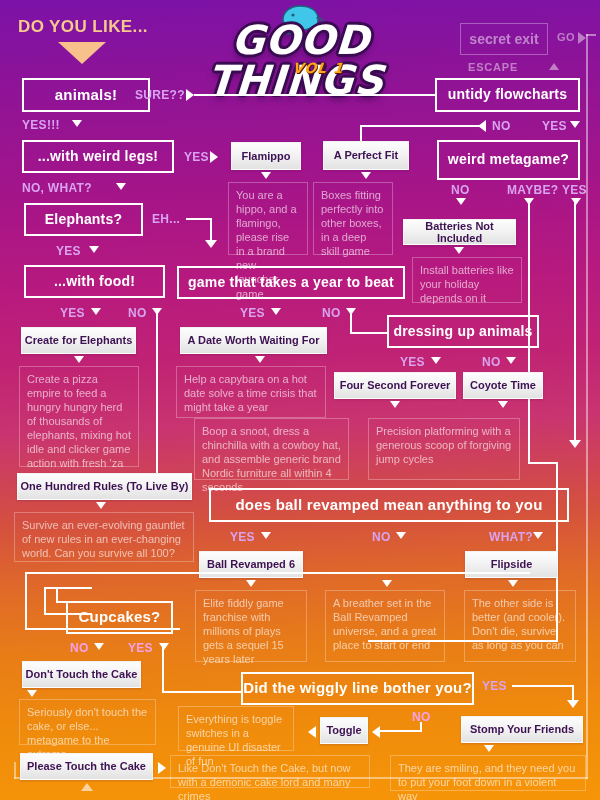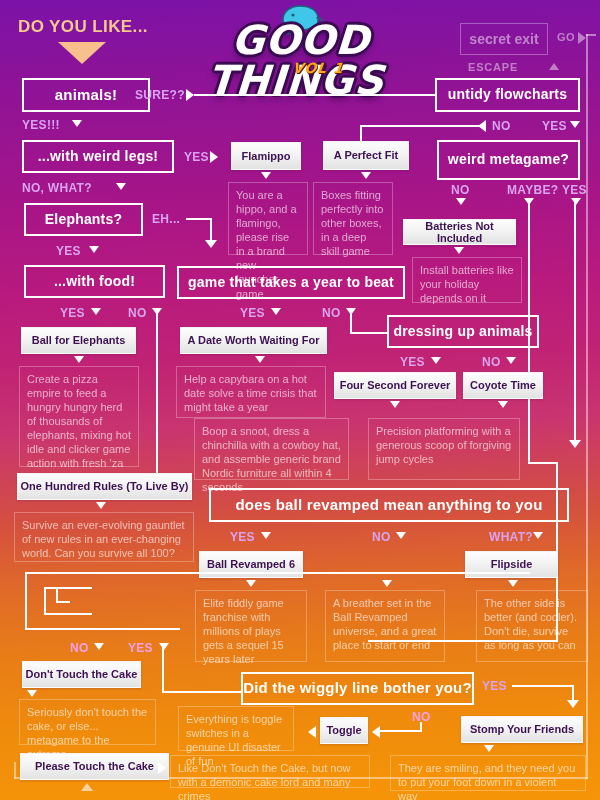--- a/index.html
+++ b/index.html
@@ -240,21 +240,21 @@
 
   <div class="lbl" style="left:240px;top:306px">YES</div>
   <div class="adown sm" style="left:271px;top:308px"></div>
   <div class="lbl" style="left:322px;top:306px">NO</div>
   <div class="adown sm" style="left:346px;top:308px"></div>
   <div class="ln lnv" style="left:350px;top:312px;height:22px"></div>
   <div class="ln lnh" style="left:350px;top:332px;width:38px"></div>
 
   <div class="qbox" style="left:387px;top:315px;width:152px;height:33px;font-size:14px">dressing up animals</div>
 
-  <div class="gbox" style="left:21px;top:327px;width:115px;height:27px;font-size:11px">Ball for Elephants</div>
+  <div class="gbox" style="left:21px;top:327px;width:115px;height:27px;font-size:11px">Create for Elephants</div>
   <div class="adown sm" style="left:74px;top:356px"></div>
   <div class="desc" style="left:19px;top:366px;width:120px;height:101px">Create a pizza empire to feed a hungry hungry herd of thousands of elephants, mixing hot idle and clicker game action with fresh 'za</div>
 
   <div class="gbox" style="left:180px;top:327px;width:147px;height:27px;font-size:11px">A Date Worth Waiting For</div>
   <div class="adown sm" style="left:255px;top:356px"></div>
   <div class="desc" style="left:176px;top:366px;width:150px;height:52px">Help a capybara on a hot date solve a time crisis that might take a year</div>
 
   <div class="lbl" style="left:400px;top:355px">YES</div>
   <div class="adown sm" style="left:431px;top:357px"></div>
   <div class="lbl" style="left:482px;top:355px">NO</div>
@@ -283,29 +283,30 @@
 
   <div class="gbox" style="left:199px;top:551px;width:104px;height:27px;font-size:11px">Ball Revamped 6</div>
   <div class="adown sm" style="left:246px;top:580px"></div>
   <div class="desc" style="left:195px;top:590px;width:112px;height:72px">Elite fiddly game franchise with millions of plays gets a sequel 15 years later</div>
 
   <div class="adown sm" style="left:382px;top:580px"></div>
   <div class="desc" style="left:325px;top:590px;width:120px;height:72px">A breather set in the Ball Revamped universe, and a great place to start or end</div>
 
   <div class="gbox" style="left:465px;top:551px;width:93px;height:27px;font-size:11px">Flipside</div>
   <div class="adown sm" style="left:508px;top:580px"></div>
-  <div class="desc" style="left:476px;top:590px;width:112px;height:72px">The other side is better (and cooler). Don't die, survive as long as you can</div>
+  <div class="desc" style="left:464px;top:590px;width:112px;height:72px">The other side is better (and cooler). Don't die, survive as long as you can</div>
 
   <div class="lnw" style="left:25px;top:572px;width:155px;height:58px;border-right:none"></div>
   <div class="lnw" style="left:44px;top:587px;width:48px;height:28px;border-right:none;border-bottom:none"></div>
   <div class="ln lnv" style="left:56px;top:587px;height:16px"></div>
   <div class="ln lnh" style="left:56px;top:601px;width:14px"></div>
   <div class="ln lnh" style="left:44px;top:613px;width:48px"></div>
   <div class="ln lnh" style="left:178px;top:572px;width:352px"></div>
 
+  <div class="qbox" style="left:66px;top:601px;width:107px;height:33px;font-size:15px">Cupcakes?</div>
   <div class="lbl hot" style="left:70px;top:641px">NO</div>
   <div class="adown sm" style="left:94px;top:643px"></div>
   <div class="lbl hot" style="left:128px;top:641px">YES</div>
   <div class="adown sm" style="left:159px;top:643px"></div>
   <div class="ln lnv" style="left:162px;top:645px;height:48px"></div>
   <div class="ln lnh" style="left:162px;top:691px;width:80px"></div>
 
   <div class="gbox" style="left:22px;top:661px;width:119px;height:27px;font-size:11px">Don't Touch the Cake</div>
   <div class="adown sm" style="left:27px;top:690px"></div>
   <div class="desc" style="left:19px;top:699px;width:137px;height:46px">Seriously don't touch the cake, or else... metagame to the extreme</div>
@@ -323,18 +324,18 @@
   <div class="aleft" style="left:372px;top:726px"></div>
 
   <div class="gbox" style="left:320px;top:717px;width:48px;height:27px;font-size:11px">Toggle</div>
   <div class="aleft" style="left:308px;top:726px"></div>
   <div class="desc" style="left:178px;top:706px;width:116px;height:45px">Everything is toggle switches in a genuine UI disaster of fun</div>
 
   <div class="gbox" style="left:461px;top:716px;width:122px;height:27px;font-size:11px">Stomp Your Friends</div>
   <div class="adown sm" style="left:484px;top:745px"></div>
   <div class="desc" style="left:390px;top:755px;width:196px;height:36px">They are smiling, and they need you to put your foot down in a violent way</div>
 
-  <div class="gbox" style="left:20px;top:753px;width:149px;height:27px;font-size:11px">Please Touch the Cake</div>
+  <div class="gbox" style="left:20px;top:753px;width:133px;height:27px;font-size:11px">Please Touch the Cake</div>
   <div class="aright" style="left:158px;top:762px"></div>
   <div class="aup" style="left:81px;top:783px;opacity:.6"></div>
   <div class="desc" style="left:170px;top:755px;width:200px;height:33px">Like Don't Touch the Cake, but now with a demonic cake lord and many crimes</div>
 
 </div>
 
 </body></html>

